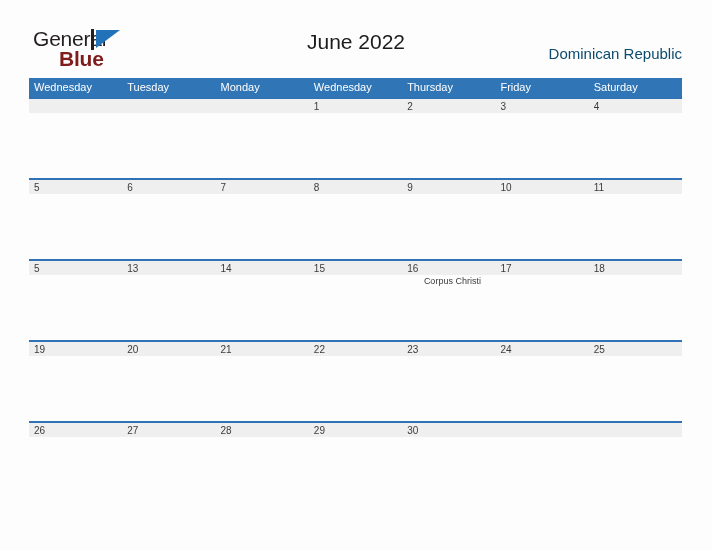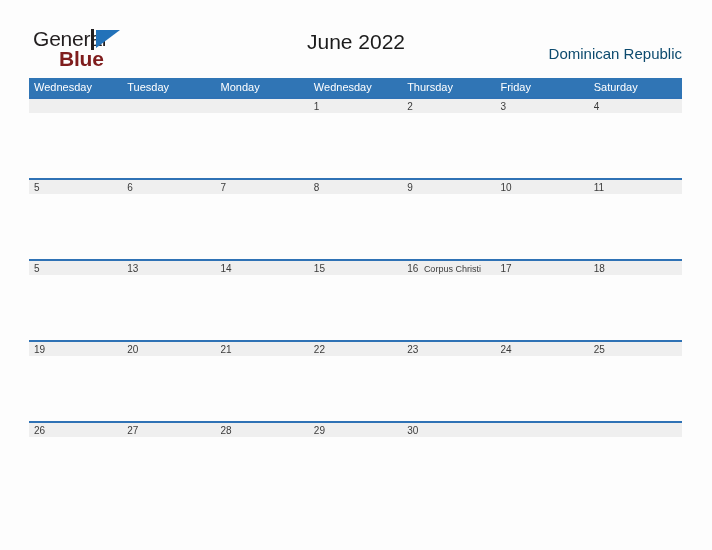--- a/index.html
+++ b/index.html
@@ -134,21 +134,21 @@
     left: 5px;
     top: 1px;
     font-size: 10px;
     color: #3b3b3b;
     line-height: 13px;
     font-family: "Liberation Sans", sans-serif;
   }
   .day-body {
     position: absolute;
     left: 0;
-    top: 4px;
+    top: 16px;
     width: 100%;
     height: 66px;
     box-sizing: border-box;
     gap: 31px;
   }
   .event-label {
     position: absolute;
     left: 4px;
     top: 0px;
     font-size: 9px;

